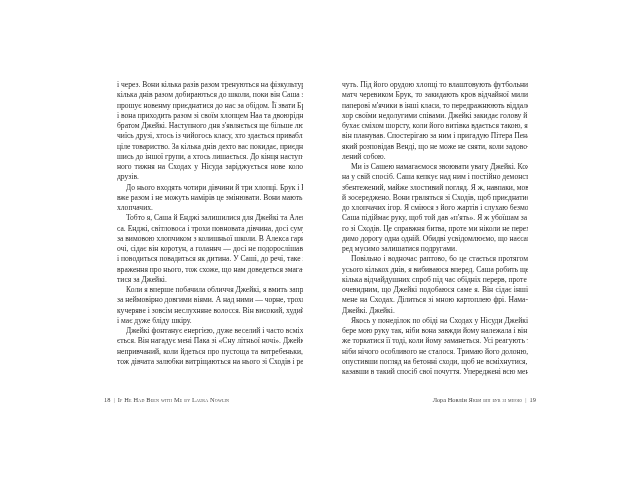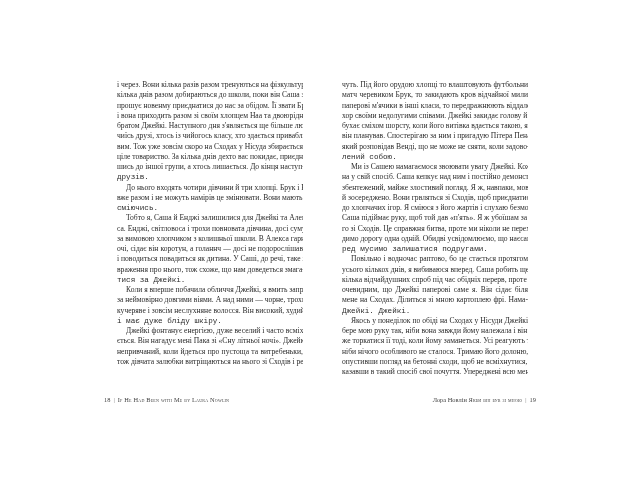--- a/index.html
+++ b/index.html
@@ -12,21 +12,21 @@
     font-family: "Liberation Serif", serif;
     font-size: 7.6px;
     line-height: 10.25px;
     height: 10.25px;
     color: #2a2a2a;
     white-space: nowrap;
     overflow: hidden;
     text-align: justify;
     text-align-last: justify;
   }
-  .line.last { text-align-last: left; font-family: Liberation Mono, monospace; }
+  .line.last { text-align-last: left; }
   .line.indent { text-indent: 9px; }
   .footer {
     position: absolute; top: 396px;
     font-family: "Liberation Serif", serif;
     font-size: 6.4px; color: #444;
     white-space: nowrap;
   }
   .footer.left { left: 104px; }
   .footer.right { right: 104px; text-align: right; }
   .footer .sep { margin: 0 3px; color: #777; }
@@ -36,27 +36,27 @@
 <body>
 
 <div class="spread">
   <div class="page left" id="left-page">
       <div class="line">і через. Вони кілька разів разом тренуються на фізкультурі,</div>
       <div class="line">кілька днів разом добираються до школи, поки він Сашa за-</div>
       <div class="line">прошує новенму приєднатися до нас за обідом. Її звати Брук,</div>
       <div class="line">і вона приходить разом зі своїм хлопцем Нaa та двоюрідним</div>
       <div class="line">братом Джейкі. Наступного дня з'являється ще більше люду:</div>
       <div class="line">чиїсь друзі, хтось із чийогось класу, хто здається привабли-</div>
-      <div class="line">вим. Тож уже зовсім скоро на Сходах у Нiсуда збирається</div>
       <div class="line">цiле товариство. За кiлька днiв дехто вас покидає, приєднав-</div>
       <div class="line">шись до іншої групи, а хтось лишається. До кінця наступ-</div>
+      <div class="line">ного тижня на Сходах у Нiсуда зарiджується нове коло</div>
       <div class="line last">друзів.</div>
       <div class="line indent">До нього входять чотири дівчини й три хлопці. Брук і Нaa</div>
       <div class="line">вже разом і не можуть намiрів це змінювати. Вони мають схо-</div>
-      <div class="line last">сміючись.</div>
+      <div class="line last">хлопчачих.</div>
       <div class="line indent">Тобто я, Саша й Енджі залишилися для Джейкі та Алек-</div>
       <div class="line">са. Енджі, світловоса і трохи повновата дівчина, досі сумує</div>
       <div class="line">за вимовою хлопчиком з колишньої школи. В Алекса гарні</div>
       <div class="line">очі, сідає він коротун, а голаннч — досі не подорослішав</div>
       <div class="line">і поводиться повадиться як дитина. У Саші, до речі, таке ж</div>
       <div class="line">враження про нього, тож схоже, що нам доведеться змага-</div>
       <div class="line last">тися за Джейкі.</div>
       <div class="line indent">Коли я вперше побачила обличчя Джейкі, я вмить запри-</div>
       <div class="line">за неймовірно довгими віями. А над ними — чорне, трохи</div>
       <div class="line">кучеряве і зовсім неслухняне волосся. Він високий, худий</div>
@@ -80,21 +80,21 @@
       <div class="line">збентежений, майже злостивий погляд. Я ж, навпаки, мовчки</div>
       <div class="line">й зосереджено. Вони грвляться зі Сходів, щоб приєднатися</div>
       <div class="line">до хлопчачих ігор. Я сміюся з його жартів і слухаю безмов.</div>
       <div class="line">Саша підіймає руку, щоб той дав «п'ять». Я ж убоїшам за ньо-</div>
       <div class="line">го зі Сходів. Це справжня битва, проте ми ніколи не перехо-</div>
       <div class="line">димо дорогу одна одній. Обидві усвідомлюємо, що наєсамп-</div>
       <div class="line last">ред мусимо залишатися подругами.</div>
       <div class="line indent">Повільно і водночас раптово, бо це стається протягом</div>
       <div class="line">усього кількох днів, я вибиваюся вперед. Саша робить ще</div>
       <div class="line">кілька відчайдушних спроб під час обідніх перерв, проте стає</div>
-      <div class="line">очевидним, що Джейкі паперові саме я. Він сідає біля</div>
+      <div class="line">очевидним, що Джейкі подобаюся саме я. Він сідає інші</div>
       <div class="line">мене на Сходах. Ділиться зі мною картоплею фрі. Нама-</div>
       <div class="line last">Джейкі. Джейкі.</div>
       <div class="line indent">Якось у понеділок по обіді на Сходах у Нiсуди Джейкі</div>
       <div class="line">бере мою руку так, ніби вона завжди йому належала і він ма-</div>
       <div class="line">же торкатися її тоді, коли йому заманеться. Усі реагують так,</div>
       <div class="line">ніби нічого особливого не сталося. Тримаю його долоню,</div>
       <div class="line">опустивши погляд на бетонні сходи, щоб не всміхнутися, ви-</div>
       <div class="line">казавши в такий спосіб свої почуття. Упереджені всю мене</div>
     </div>
 

